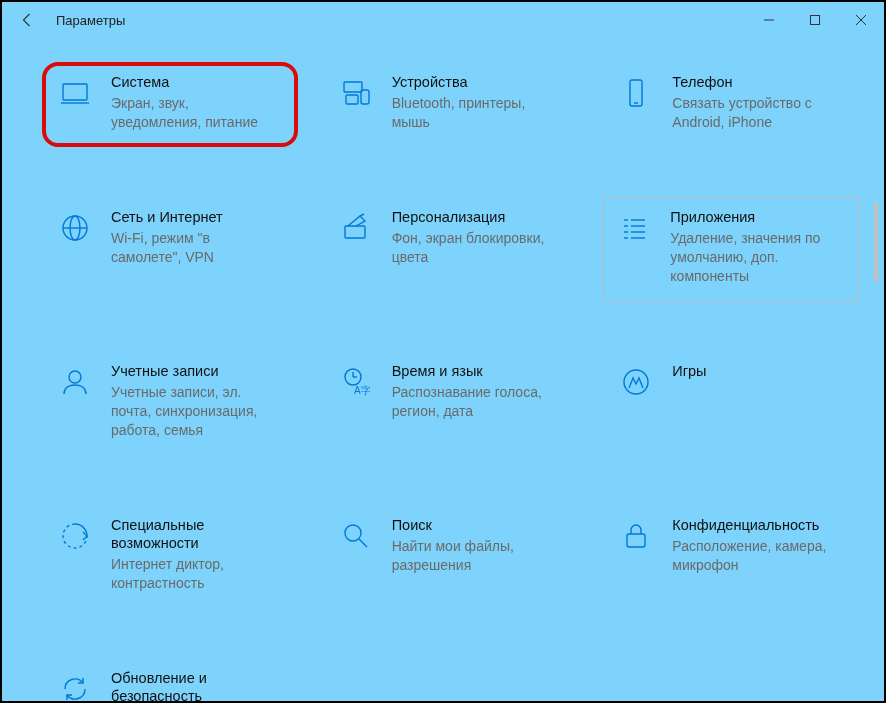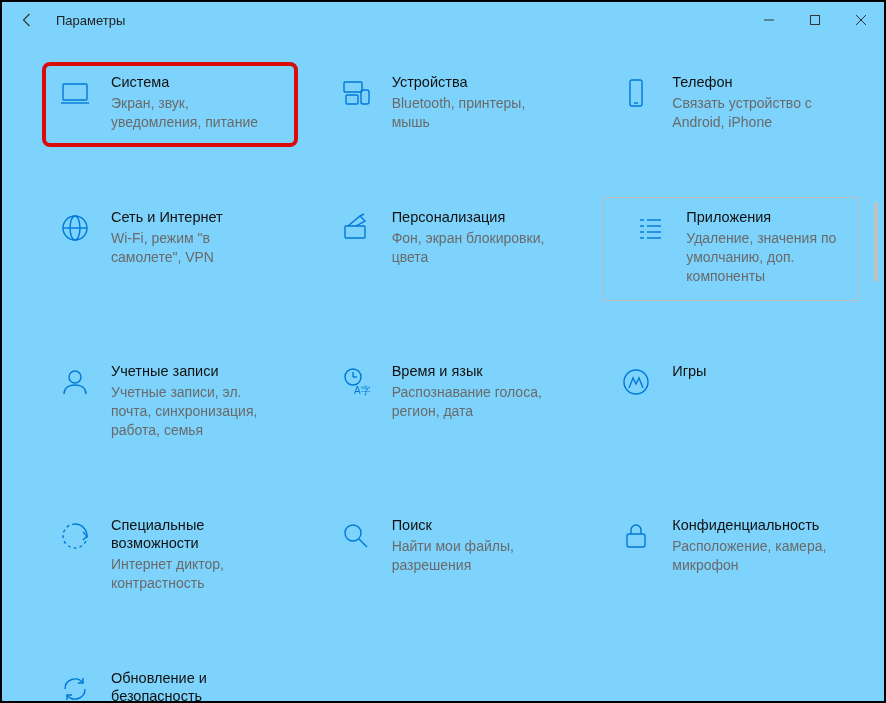--- a/index.html
+++ b/index.html
@@ -6,22 +6,22 @@
   html,body { width:886px; height:703px; font-family:"Segoe UI",Arial,sans-serif; background:#fff; overflow:hidden; }
   .window { position:relative; width:886px; height:703px; background:#7dd3fc; border:2px solid #000; }
   .titlebar { height:36px; display:flex; align-items:center; padding-left:14px; }
   .back-btn { width:24px; height:24px; display:flex; align-items:center; justify-content:center; margin-right:16px; cursor:pointer; }
   .title { font-size:13px; color:#222; }
   .win-controls { position:absolute; right:0; top:0; height:36px; display:flex; }
   .win-btn { width:46px; height:36px; display:flex; align-items:center; justify-content:center; cursor:pointer; color:#333; }
   .content { position:absolute; top:60px; left:40px; right:25px; bottom:10px; }
   .grid { display:grid; grid-template-columns:repeat(3,1fr); column-gap:25px; row-gap:50px; }
   .tile { display:flex; align-items:flex-start; padding:10px 14px 14px 14px; cursor:pointer; border:1px solid transparent; }
-  .tile.highlight { border:4px solid #d90b0b; border-radius:8px; padding:7px 11px 11px 11px; }
-  .tile.hovered { border:1px solid #bbb; padding:10px 14px 14px 28px; }
+  .tile.highlight { border:4px solid #d90b0b; border-radius:16px; padding:7px 11px 11px 11px; }
+  .tile.hovered { border:1px solid #bbb; padding:10px 14px 14px 12px; }
   .icon-wrap { width:36px; min-width:36px; height:36px; display:flex; align-items:center; justify-content:center; margin-right:18px; margin-top:2px; }
   .icon-wrap svg { width:32px; height:32px; stroke:#0078d7; fill:none; stroke-width:1.4; }
   .tile-texts { display:flex; flex-direction:column; }
   .tile-title { font-size:14.5px; color:#111; margin-bottom:3px; line-height:1.25; }
   .tile-desc { font-size:14px; color:#6a6a6a; line-height:1.35; }
   .scrollbar { position:absolute; right:6px; top:200px; width:4px; height:80px; background:#c0c0c0; border-radius:2px; }
 </style>
 </head>
 <body>
 

